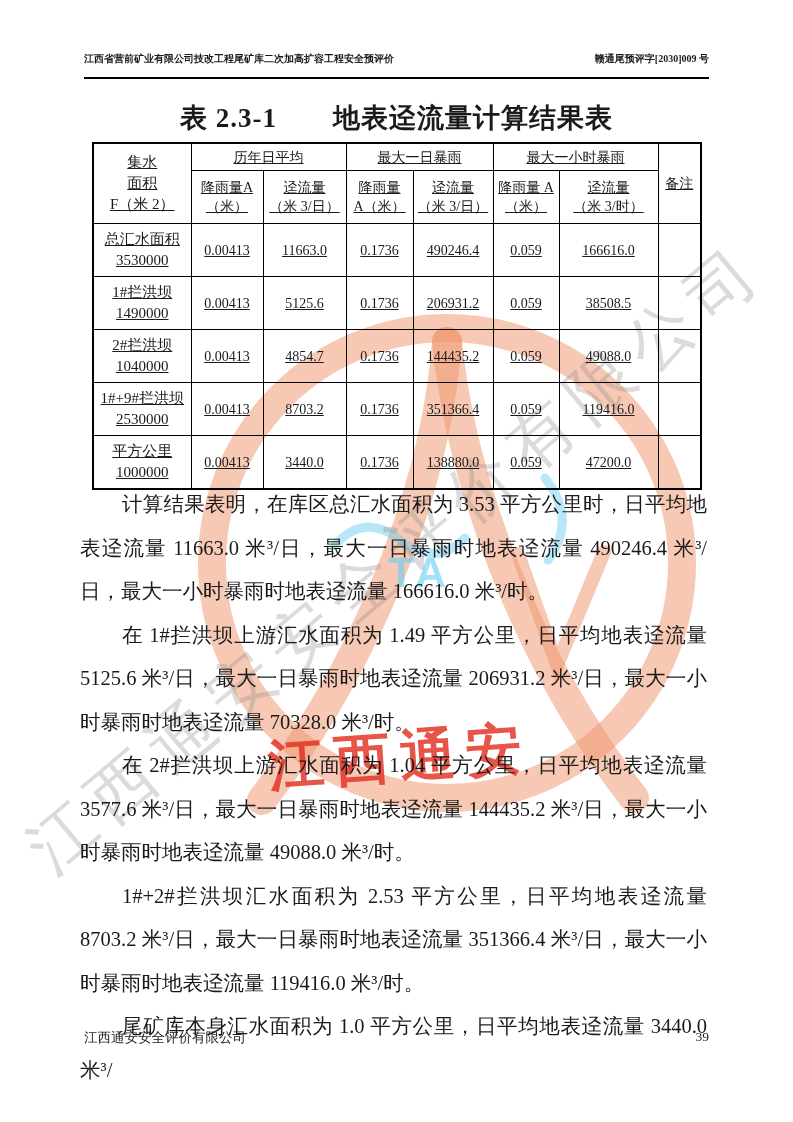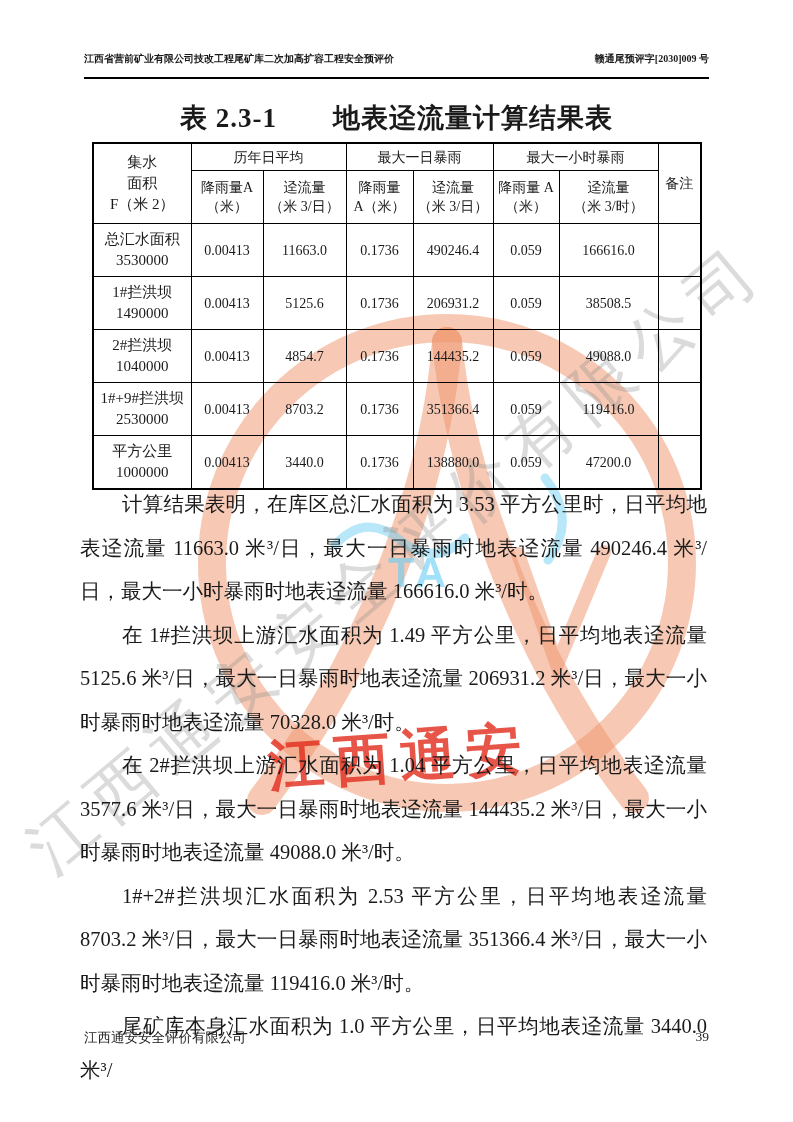--- a/index.html
+++ b/index.html
@@ -34,21 +34,21 @@
     display:flex;justify-content:space-between;align-items:flex-end;
     font-size:10px;font-weight:bold;
   }
   .hdr-rule{position:absolute;left:84px;right:84px;top:77px;height:2px;background:#000;z-index:1;}
   
   .doc-title{
     position:absolute;left:0;right:0;top:100px;z-index:1;
     text-align:center;font-size:27px;font-weight:bold;letter-spacing:1px;
   }
   
-  .tbl-wrap{position:absolute;left:92px;top:142px;z-index:1;}
+  .tbl-wrap{position:absolute;left:92px;top:142px;z-index:1;text-decoration:underline;}
   table.runoff{border-collapse:collapse;table-layout:fixed;width:608px;}
   table.runoff td{
     border:1px solid #000;text-align:center;vertical-align:middle;
     padding:0;font-size:14px;line-height:17px;
   }
   table.runoff{border:2px solid #000;}
   tr.h1 td{height:26px;}
   tr.h2 td{height:52px;}
   tr.dr td{height:52px;}
   .two-line span{display:block;line-height:19px;}

